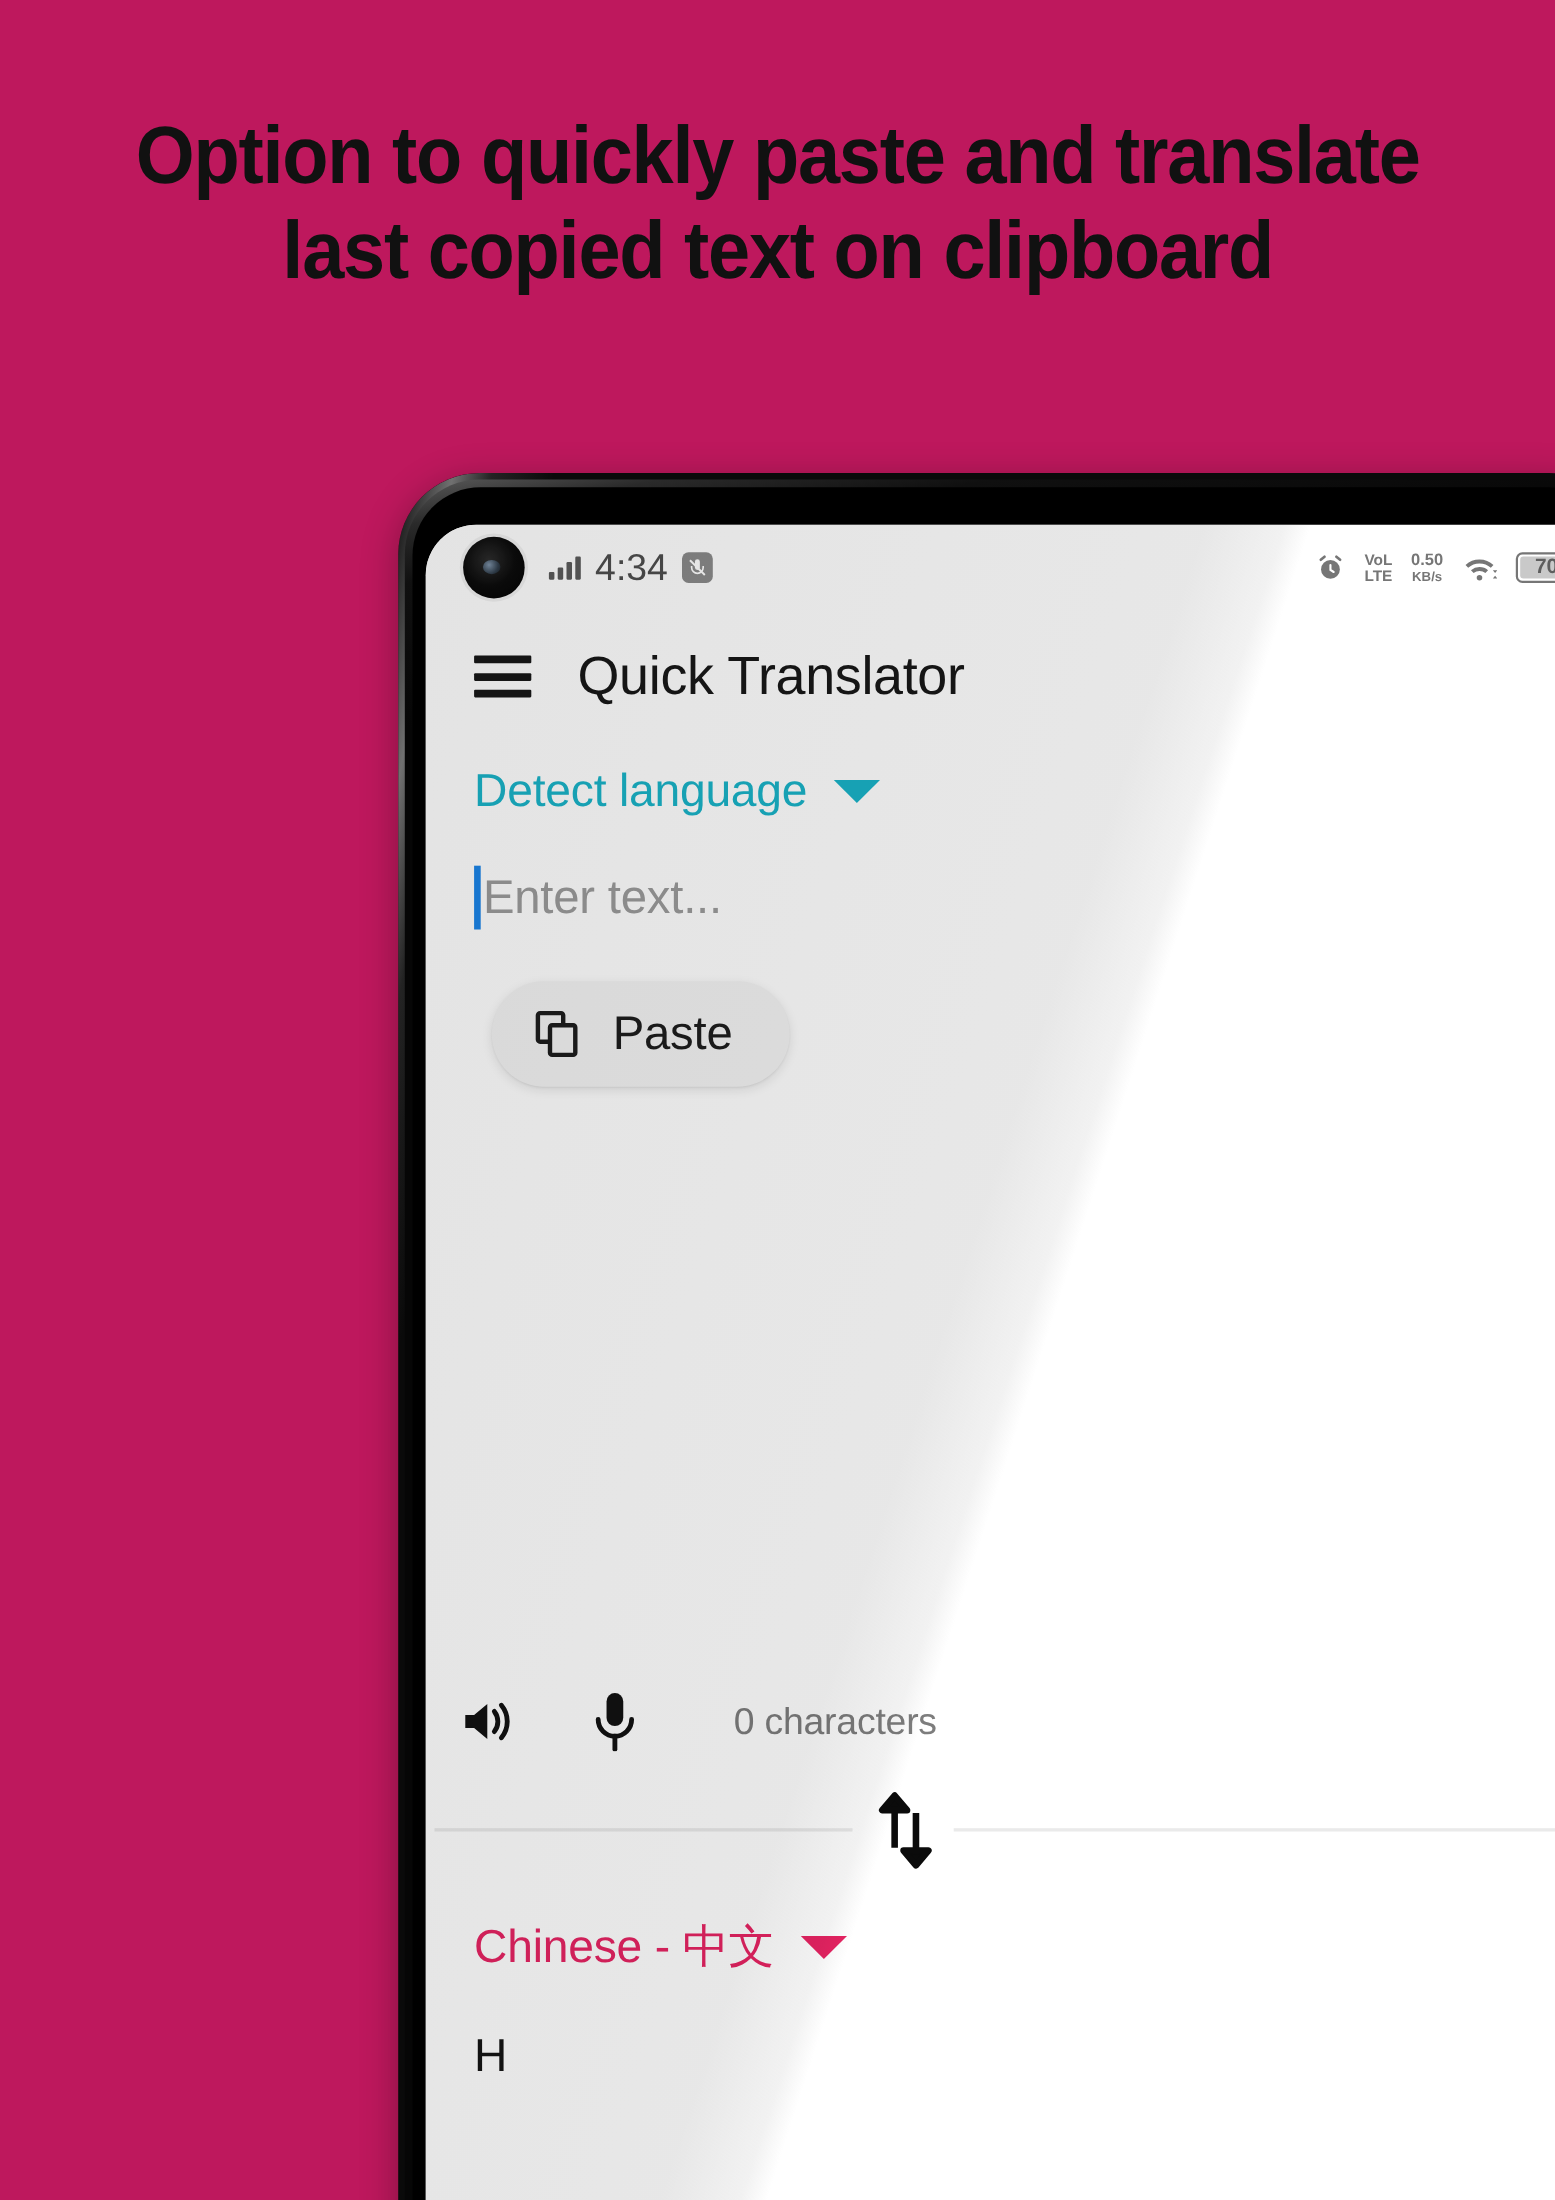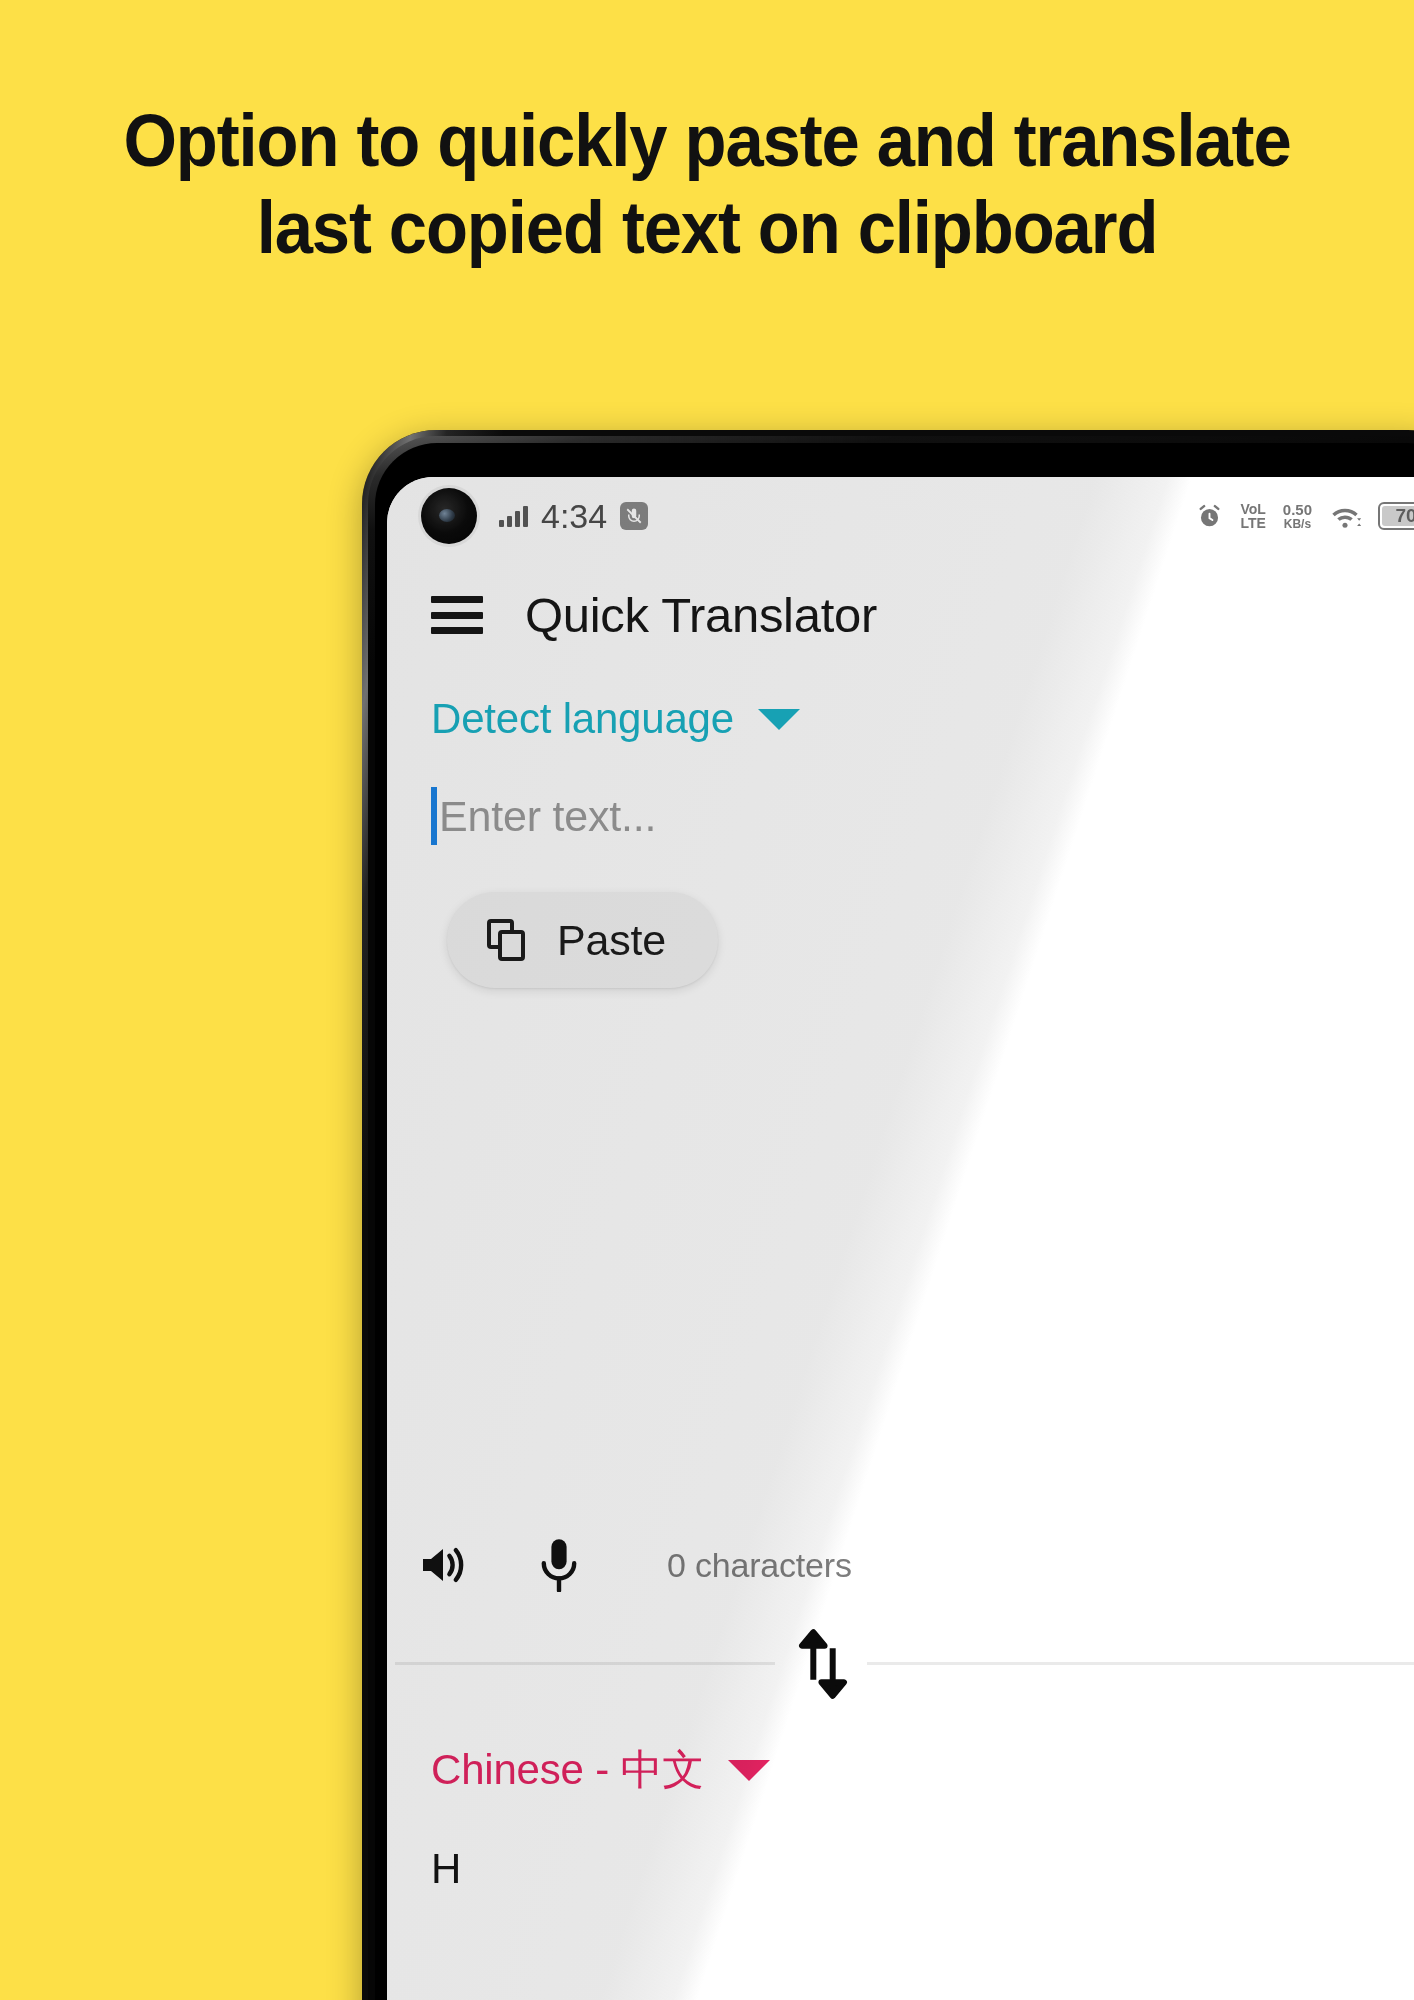--- a/index.html
+++ b/index.html
@@ -9,21 +9,21 @@
     height: 2000px;
     background: #ffffff;
     font-family: "Liberation Sans", sans-serif;
     overflow: hidden;
   }
 
   #page {
     position: relative;
     width: 1414px;
     height: 2000px;
-    background: #fde047;
+    background: #be185d;
     overflow: hidden;
   }
 
   
   .headline {
     position: absolute;
     top: 98px;
     left: 0;
     width: 1414px;
     text-align: center;

